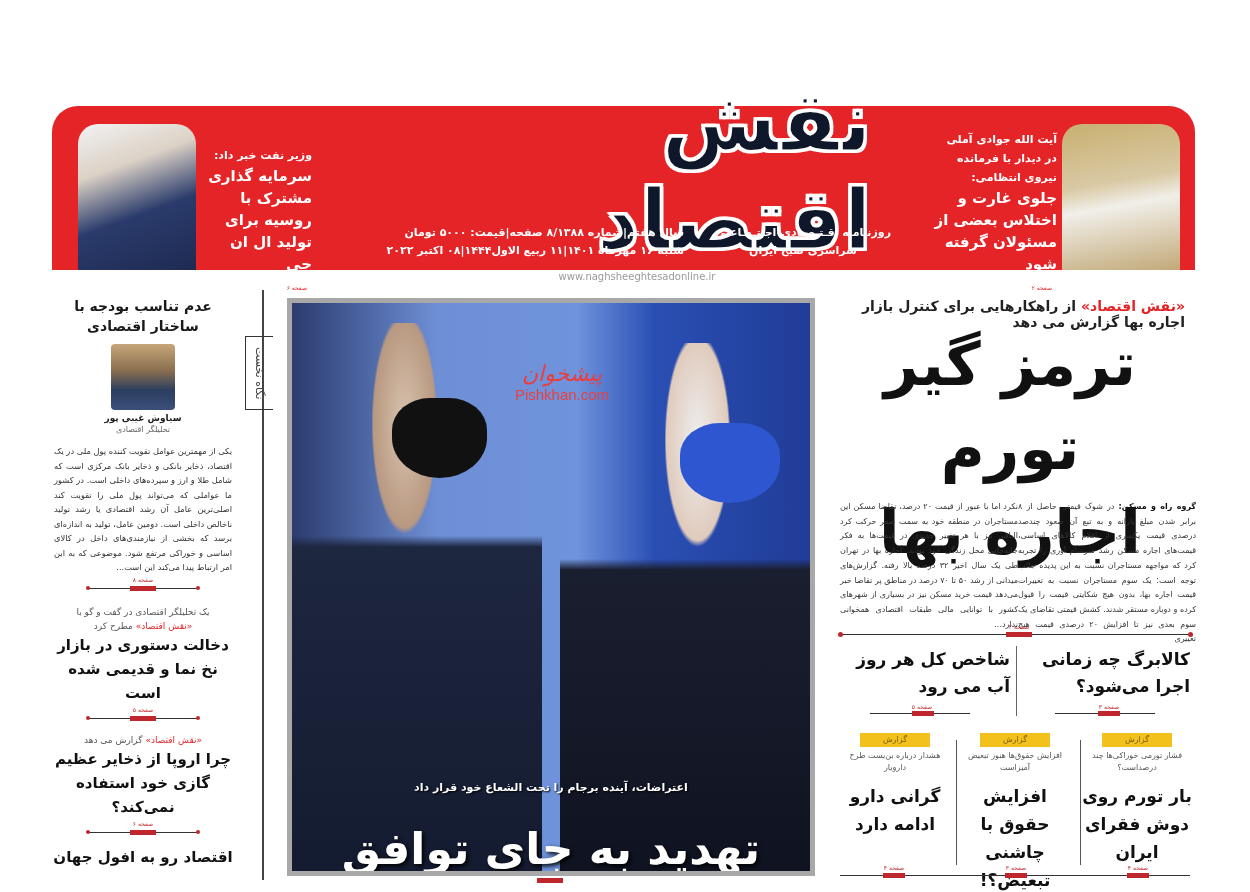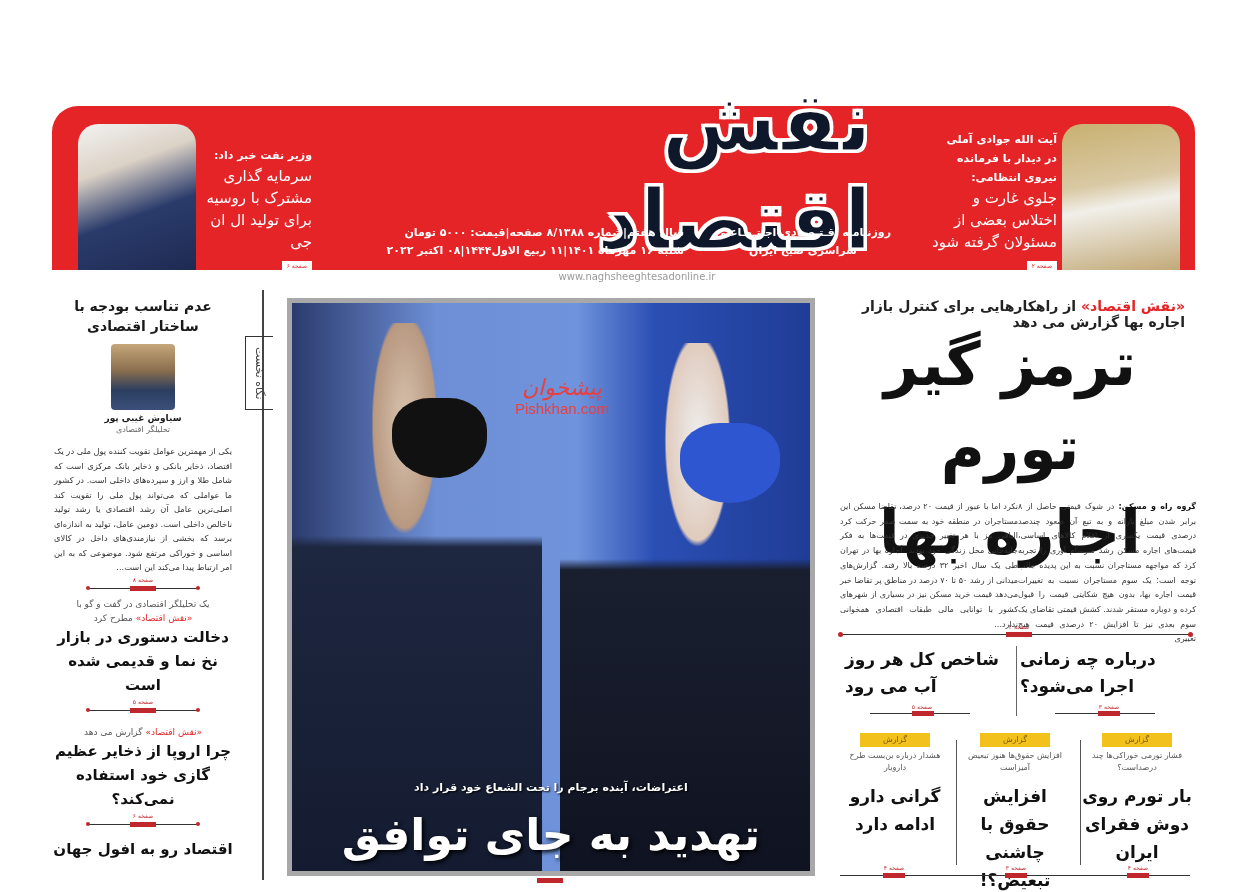--- a/index.html
+++ b/index.html
@@ -11,21 +11,21 @@
   .mast-info{position:absolute;top:118px;color:#fff;font-size:11px;font-weight:bold;line-height:18px}
   .mast-left-info{left:322px;text-align:right;width:310px}
   .mast-right-info{left:656px;width:190px;text-align:center;font-weight:bold}
   .mast-photo{position:absolute;top:18px;width:118px;height:146px;border-radius:20px 20px 0 0;overflow:hidden}
   .photo-left{left:26px;background:linear-gradient(160deg,#f2f2f2 0%,#dcd2c6 30%,#2a3b6b 60%,#1e2a52 100%)}
   .photo-right{left:1010px;background:linear-gradient(170deg,#c8b070 0%,#d9c9a4 40%,#f1efe9 55%,#c2a978 100%)}
   .mast-story{position:absolute;color:#fff;text-align:right;direction:rtl}
   .story-left{left:150px;top:40px;width:110px}
   .story-right{left:880px;top:24px;width:125px}
   .kicker-w{font-size:11px;font-weight:bold;line-height:19px}
-  .head-w{font-size:15px;font-weight:normal;line-height:22px}
+  .head-w{font-size:15px;font-weight:bold;line-height:22px}
   .page-tag-w{display:inline-block;background:#fff;color:#e52427;font-size:6px;padding:1px 5px;margin-top:2px}
   .url{position:absolute;left:12px;width:1250px;top:271px;text-align:center;font-size:10px;color:#9a9a9a}
   
   .col-left{position:absolute;left:48px;top:296px;width:190px;text-align:center;direction:rtl}
   .vline{position:absolute;background:#444;width:2px}
   .vtab{position:absolute;left:245px;top:336px;width:28px;height:74px;border:1px solid #333;border-right:none;display:flex;align-items:center;justify-content:center}
   .vtab span{writing-mode:vertical-rl;font-size:11px;color:#444}
   .sec-title{font-size:14px;font-weight:bold;line-height:20px}
   .author-photo{width:64px;height:66px;margin:8px auto 2px;background:linear-gradient(180deg,#c6a67a 0%,#8b6f4e 40%,#2c3e60 70%,#3b4f7a 100%);border-radius:4px}
   .author-name{font-size:9px;font-weight:bold;line-height:13px}
@@ -38,39 +38,39 @@
   .page-rule .lbl{position:absolute;left:0;right:0;top:-3px;font-size:6px;color:#c0272d;text-align:center}
   .kicker{font-size:9px;color:#555;line-height:14px}
   .kicker .brand{color:#e52427}
   .headline-m{font-size:15px;font-weight:bold;line-height:24px;color:#111}
   
   .main-photo{position:absolute;left:287px;top:298px;width:528px;height:578px;border:5px solid #a8a8a8;background:linear-gradient(90deg,#2b3b6e 0%,#6e8fd6 28%,#6f93dc 55%,#2a4fb4 70%,#203c96 100%);overflow:hidden}
   .person-l{position:absolute;left:0;top:20px;width:250px;height:560px;background:radial-gradient(ellipse at 45% 18%,#d8c4b0 0%,#b89880 16%,transparent 17%),linear-gradient(180deg,transparent 0%,transparent 38%,#1e2740 40%,#141b30 100%)}
   .person-r{position:absolute;right:0;top:40px;width:250px;height:540px;background:radial-gradient(ellipse at 55% 18%,#eee 0%,#e0cbbd 16%,transparent 17%),linear-gradient(180deg,transparent 0%,transparent 40%,#1a1f30 42%,#0f1220 100%)}
   .mask-l{position:absolute;left:100px;top:95px;width:95px;height:80px;background:#111;border-radius:40% 40% 50% 50%}
   .mask-r{position:absolute;right:30px;top:120px;width:100px;height:80px;background:#2f56d1;border-radius:40% 40% 50% 50%}
-  .watermark{position:absolute;left:195px;top:72px;width:150px;text-align:center;color:#e84040}
+  .watermark{position:absolute;left:195px;top:58px;width:150px;text-align:center;color:#e84040}
   .wm-fa{font-family:"DejaVu Serif",serif;font-size:22px;font-style:italic}
   .wm-en{font-family:"Liberation Sans",sans-serif;font-size:15px}
   .photo-kicker{position:absolute;left:0;right:0;top:478px;text-align:center;color:#fff;font-size:11px;font-weight:bold;direction:rtl;text-shadow:1px 1px 2px #000}
-  .photo-headline{position:absolute;left:0;right:0;top:506px;text-align:center;color:#fff;font-size:44px;font-weight:bold;direction:rtl;text-shadow:2px 2px 4px #000}
+  .photo-headline{position:absolute;left:0;right:0;top:520px;text-align:center;color:#fff;font-size:44px;font-weight:bold;direction:rtl;text-shadow:2px 2px 4px #000}
   .photo-page{position:absolute;left:0;right:0;top:566px;text-align:center;color:#fff;font-size:6px}
   .photo-redbar{position:absolute;left:537px;top:878px;width:26px;height:5px;background:#c0272d}
   
   .lead-kicker{position:absolute;left:835px;top:298px;width:350px;text-align:right;direction:rtl;font-size:14px;font-weight:bold;color:#222}
   .lead-kicker .brand{color:#e52427}
   .lead-headline{position:absolute;left:830px;top:322px;width:360px;text-align:center;direction:rtl;font-size:60px;font-weight:bold;line-height:84px;color:#111;letter-spacing:-1px}
   .lead-body{position:absolute;top:500px;width:178px;direction:rtl;font-size:8px;line-height:14.7px;color:#333;text-align:justify}
   .lead-body b{color:#111}
   .lead-body-r{left:1018px}
   .lead-body-l{left:840px}
   .hrule{position:absolute;height:1px;background:#333}
   .hdot{position:absolute;width:5px;height:5px;background:#c0272d;border-radius:50%}
   .hred{position:absolute;height:5px;background:#c0272d}
-  .sub-head{position:absolute;text-align:left;direction:rtl;font-size:17px;font-weight:bold;line-height:27px;color:#111}
+  .sub-head{position:absolute;text-align:right;direction:rtl;font-size:17px;font-weight:bold;line-height:27px;color:#111}
   .small-page{position:absolute;font-size:6px;color:#c0272d;text-align:center}
   .report-card{position:absolute;top:727px;width:110px;text-align:center;direction:rtl}
   .badge{display:inline-block;background:#f2c11b;color:#7a5a00;font-size:8px;width:70px;height:14px;line-height:14px}
   .report-kicker{font-size:8px;color:#555;line-height:12px;margin-top:3px}
   .report-head{font-size:17px;font-weight:bold;line-height:28px;margin-top:8px;color:#111}
 </style>
 </head>
 <body>
 
 <div id="masthead">
@@ -114,21 +114,21 @@
     <div class="body-text">یکی از مهمترین عوامل تقویت کننده پول ملی در یک اقتصاد، ذخایر بانکی و ذخایر بانک مرکزی است که شامل طلا و ارز و سپرده‌های داخلی است. در کشور ما عواملی که می‌تواند پول ملی را تقویت کند اصلی‌ترین عامل آن رشد اقتصادی یا رشد تولید ناخالص داخلی است. دومین عامل، تولید به اندازه‌ای برسد که بخشی از نیازمندی‌های داخل در کالای اساسی و خوراکی مرتفع شود. موضوعی که به این امر ارتباط پیدا می‌کند این است...</div>
     <div class="page-rule">
       <div class="line"></div>
         <div class="dot" style="left:-2px"></div>
         <div class="dot" style="right:-2px"></div>
         <div class="red"></div>
       <div class="lbl">صفحه ۸</div>
     </div>
   </div>
 
-  <div style="margin-top:4px">
+  <div style="margin-top:12px">
     <div class="kicker"><span>یک تحلیلگر اقتصادی در گفت و گو با</span><br><span class="brand">«نقش اقتصاد»</span> <span>مطرح کرد</span></div>
     <div class="headline-m">دخالت دستوری در بازار نخ نما و قدیمی شده است</div>
     <div class="page-rule">
       <div class="line"></div>
         <div class="dot" style="left:-2px"></div>
         <div class="dot" style="right:-2px"></div>
         <div class="red"></div>
       <div class="lbl">صفحه ۵</div>
     </div>
   </div>
@@ -173,21 +173,21 @@
 </div>
 <div class="lead-body lead-body-r"><b>گروه راه و مسکن:</b> <span>در شوک قیمتی حاصل از ۸ برابر شدن مبلغ یارانه و به تبع آن صعود چندصد درصدی قیمت یکسری از اقلام کالاهای اساسی، قیمت‌های اجاره مسکن رشد سرسام آوری را تجربه کرد که مواجهه مستاجران نسبت به این پدیده جالب توجه است: یک سوم مستاجران نسبت به تغییرات قیمت اجاره بها، بدون هیچ شکایتی قیمت را قبول کرده و دوباره مستقر شدند. کشش قیمتی تقاضای یک سوم بعدی نیز تا افزایش ۲۰ درصدی قیمت هیچ تغییری</span></div>
 <div class="lead-body lead-body-l">نکرد اما با عبور از قیمت ۲۰ درصد، تقاضا مسکن این مستاجران در منطقه خود به سمت صفر حرکت کرد الباقی نیز با هر تغییر جدیدی در قیمت‌ها به فکر جابه‌جایی محل زندگی خود بودند. اجاره بها در تهران طی یک سال اخیر ۳۲ درصد بالا رفته. گزارش‌های میدانی از رشد ۵۰ تا ۷۰ درصد در مناطق پر تقاضا خبر می‌دهد قیمت خرید مسکن نیز در بسیاری از شهرهای کشور با توانایی مالی طبقات اقتصادی همخوانی ندارد...</div>
 
 <div class="hrule" style="left:840px;top:634px;width:350px"></div>
 <div class="hdot" style="left:838px;top:632px"></div>
 <div class="hdot" style="left:1188px;top:632px"></div>
 <div class="hred" style="left:1006px;top:632px;width:26px"></div>
 <div class="small-page" style="left:995px;top:623px;width:48px">صفحه ۲</div>
 
-<div class="sub-head" style="left:1020px;top:646px;width:170px">درباره چه زمانی اجرا می‌شود؟</div>
+<div class="sub-head" style="left:1020px;top:646px;width:170px">کالابرگ چه زمانی اجرا می‌شود؟</div>
 <div class="vline" style="left:1016px;top:646px;height:70px;width:1px;background:#666"></div>
 <div class="sub-head" style="left:845px;top:646px;width:165px">شاخص کل هر روز آب می رود</div>
 <div class="hrule" style="left:1055px;top:713px;width:100px"></div>
 <div class="hred" style="left:1098px;top:711px;width:22px"></div>
 <div class="small-page" style="left:1085px;top:703px;width:48px">صفحه ۳</div>
 <div class="hrule" style="left:870px;top:713px;width:100px"></div>
 <div class="hred" style="left:912px;top:711px;width:22px"></div>
 <div class="small-page" style="left:898px;top:703px;width:48px">صفحه ۵</div>
 
 <div class="report-card" style="left:1082px">

